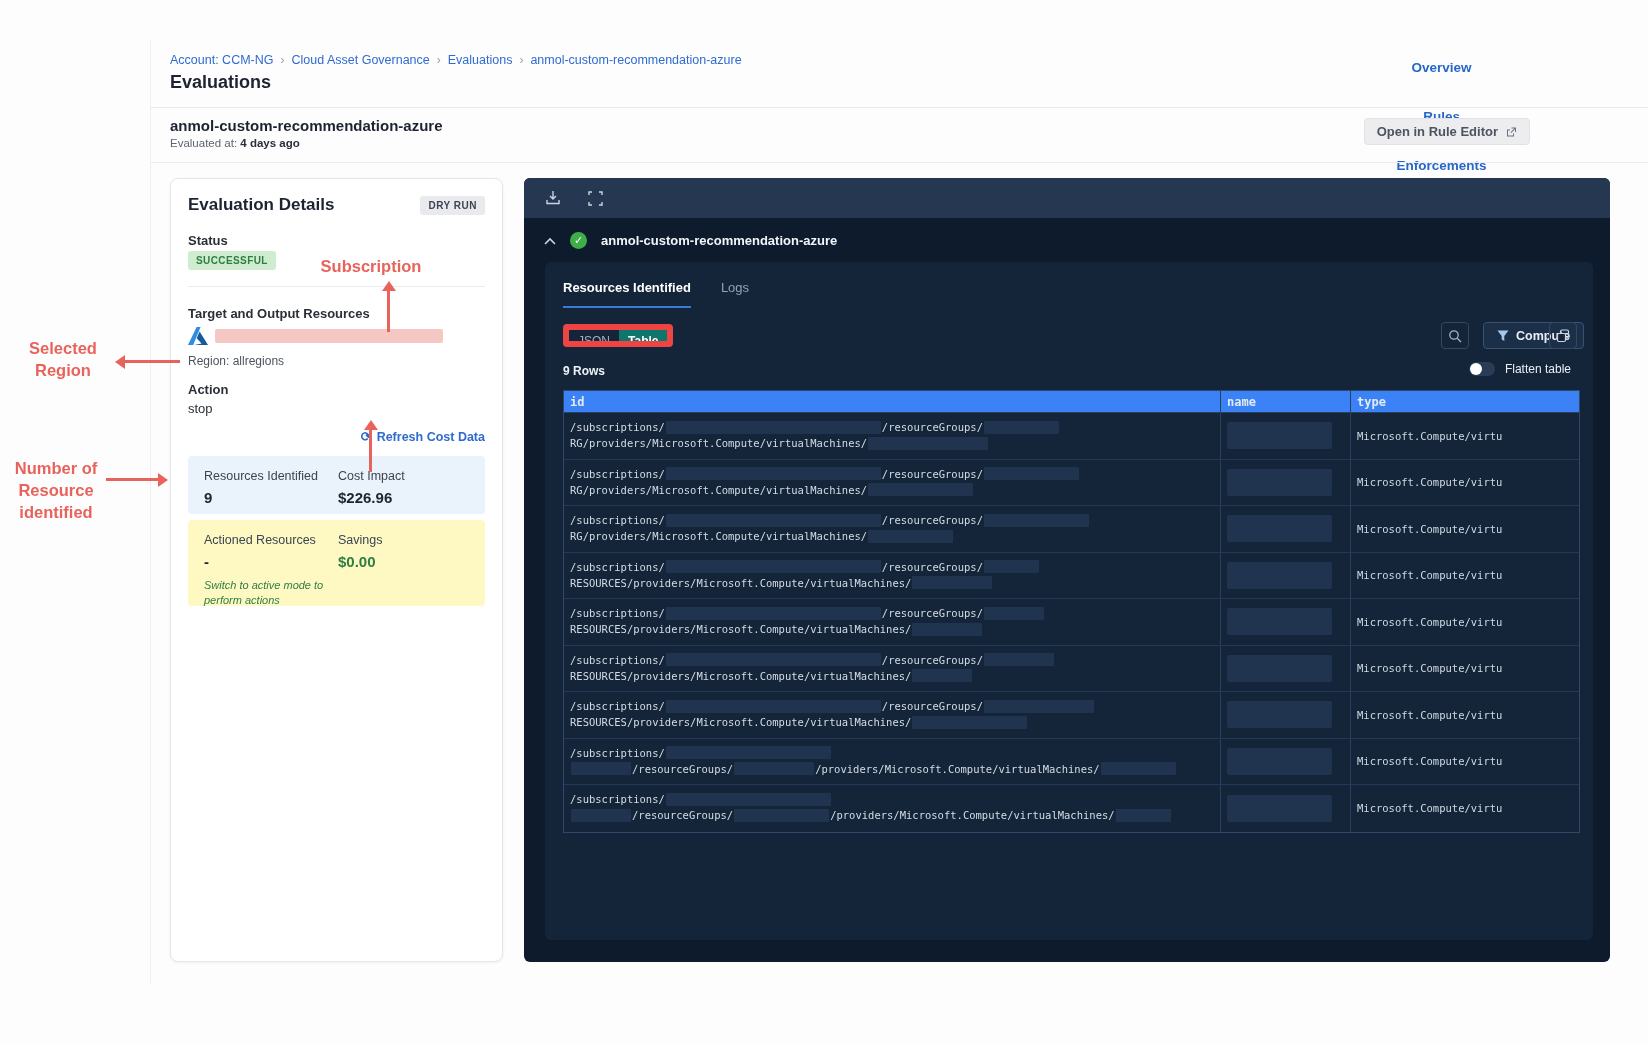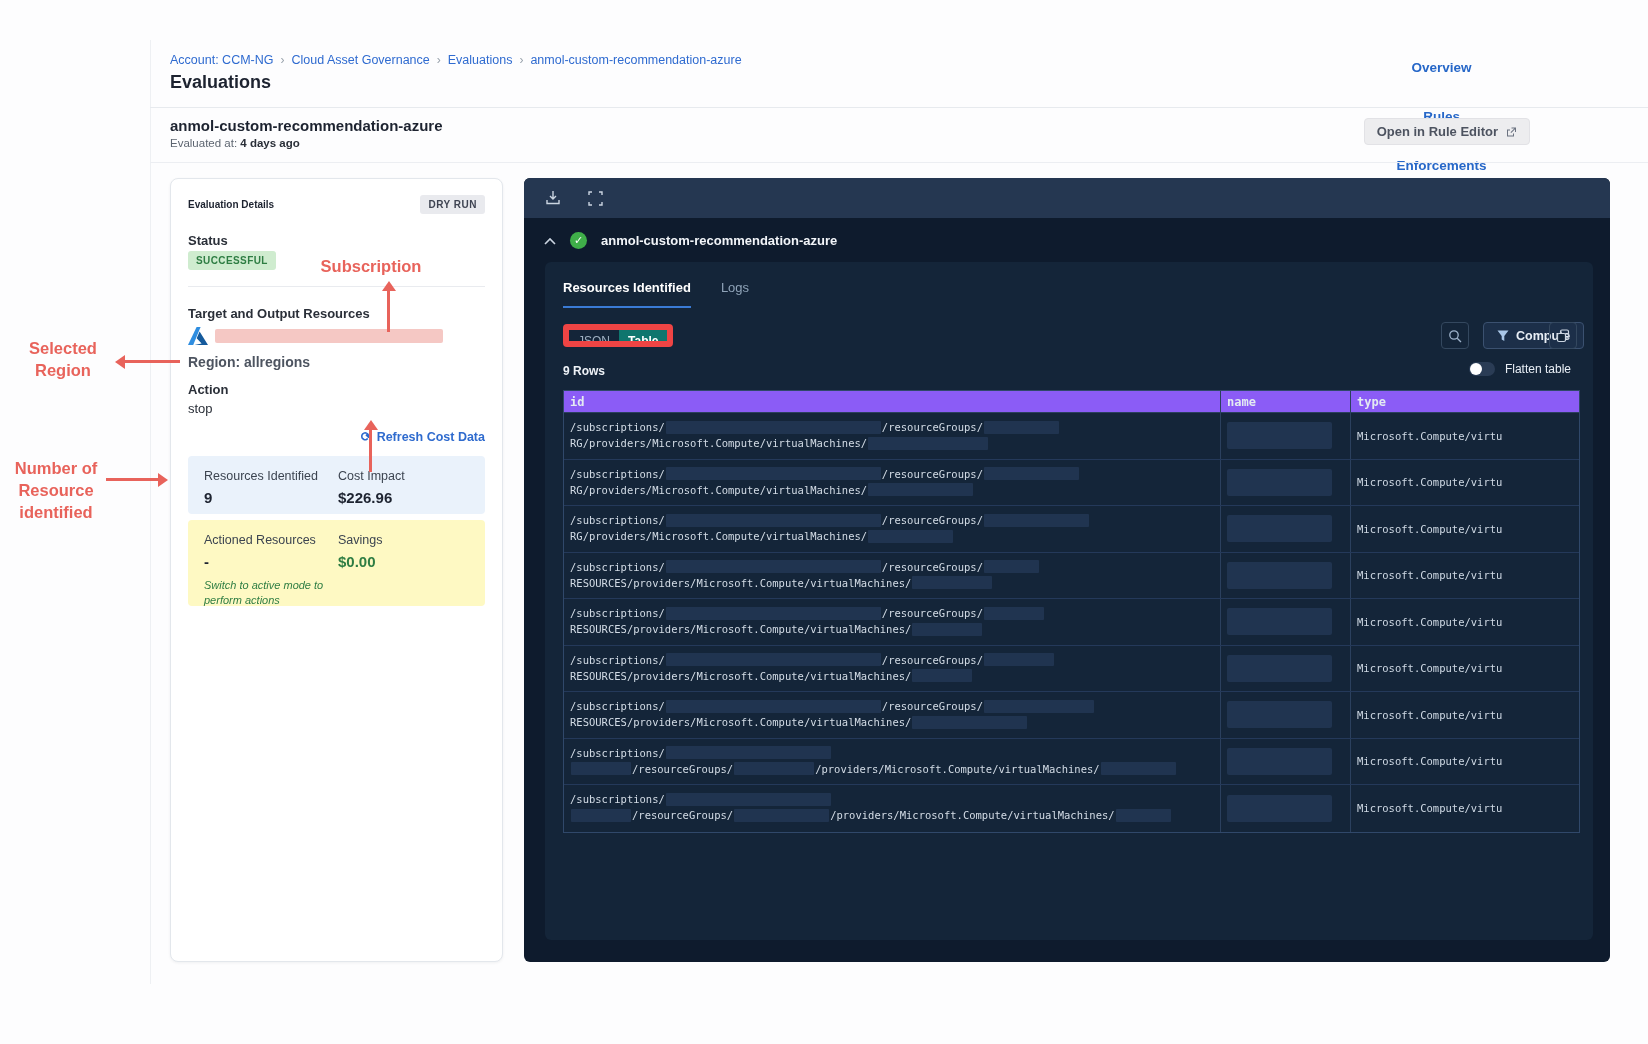--- a/index.html
+++ b/index.html
@@ -20,30 +20,30 @@
   
   .sub-title { position:absolute; left:170px; top:117px; font-size:15px; font-weight:bold; color:#1d2330; }
   .evaluated { position:absolute; left:170px; top:137px; font-size:11.5px; color:#5d6570; }
   .evaluated b { color:#2a2f38; }
   .open-rule-btn { position:absolute; right:118px; top:118px; height:27px; padding:0 12px; background:#ededef; border:1px solid #e2e2e6; border-radius:4px; font-size:13px; font-weight:bold; color:#4d5360; display:flex; align-items:center; gap:7px; cursor:pointer; }
   .sub-divider { position:absolute; left:150px; right:0; top:162px; height:1px; background:#eceef2; }
 
   
   .card { position:absolute; left:170px; top:178px; width:333px; height:784px; background:#fff; border:1px solid #e3e7ec; border-radius:8px; box-shadow:0 1px 3px rgba(20,30,50,.06); }
   .card-head { position:absolute; left:17px; right:17px; top:16px; display:flex; justify-content:space-between; align-items:center; }
-  .card-title { font-size:10px; font-weight:bold; color:#1d2330; }
+  .card-title { font-size:17px; font-weight:bold; color:#1d2330; }
   .dryrun { background:#e9eaee; border-radius:3px; padding:4px 8px; font-size:10px; font-weight:bold; letter-spacing:.5px; color:#3f4452; }
   .lbl { font-size:13px; font-weight:bold; color:#2a2f38; }
   .status-lbl { position:absolute; left:17px; top:54px; }
   .status-badge { position:absolute; left:17px; top:72px; background:#cfeccf; color:#2e7d43; font-size:10px; font-weight:bold; letter-spacing:.4px; padding:4px 8px; border-radius:3px; }
   .card-div1 { position:absolute; left:17px; right:17px; top:107px; height:1px; background:#e9ebef; }
   .target-lbl { position:absolute; left:17px; top:127px; }
   .azure-row { position:absolute; left:17px; top:148px; display:flex; align-items:center; gap:7px; }
   .redact-pink { width:228px; height:14px; background:#f5c8c4; border-radius:2px; }
-  .region { position:absolute; left:17px; top:175px; font-size:14px; color:#4d5460;font-weight:bold; }
+  .region { position:absolute; left:17px; top:175px; font-size:12px; color:#4d5460; }
   .action-lbl { position:absolute; left:17px; top:203px; }
   .action-val { position:absolute; left:17px; top:222px; font-size:13px; color:#2a2f38; }
   .refresh-link { position:absolute; right:17px; top:250px; font-size:12.5px; font-weight:bold; color:#2f6bce; display:flex; gap:5px; align-items:center; cursor:pointer; }
   .stat-box { position:absolute; left:17px; right:17px; border-radius:4px; padding:13px 16px; }
   .stat-blue { top:277px; height:58px; background:#eaf2fb; }
   .stat-green { top:341px; height:86px; background:#fef9c3; }
   .stat-cols { display:flex; }
   .stat-col1 { width:134px; }
   .stat-name { font-size:12.5px; color:#3c4450; }
   .stat-val { font-size:15px; font-weight:bold; color:#1d2330; margin-top:6px; }
@@ -75,21 +75,21 @@
   .icon-btn { position:absolute; top:60px; width:28px; height:27px; border:1px solid #34485f; border-radius:4px; display:flex; align-items:center; justify-content:center; cursor:pointer; }
   .filter-btn { position:absolute; top:60px; left:938px; height:27px; padding:0 13px; border:1px solid #3b5170; border-radius:4px; background:#1c2f49; display:flex; align-items:center; gap:7px; font-size:12.5px; font-weight:bold; color:#e8eef5; cursor:pointer; }
   .rows-count { position:absolute; left:18px; top:102px; font-size:12px; font-weight:bold; color:#eef2f7; }
   .flatten { position:absolute; right:22px; top:100px; display:flex; align-items:center; gap:10px; }
   .toggle { width:26px; height:14px; border-radius:8px; background:#2a3c55; position:relative; cursor:pointer; }
   .toggle .knob { position:absolute; left:1px; top:1px; width:12px; height:12px; border-radius:50%; background:#fff; }
   .flatten-lbl { font-size:12px; color:#e8eef5; }
 
   
   .gtable { position:absolute; left:18px; top:128px; width:1017px; border:1px solid #30486a; font-family:"DejaVu Sans Mono", monospace; }
-  .g-header { display:flex; background:#8b5cf6; height:22px; border-bottom:1px solid #2b405e; }
+  .g-header { display:flex; background:#3b82f6; height:22px; border-bottom:1px solid #2b405e; }
   .g-row { display:flex; height:46.5px; border-bottom:1px solid #24395a; }
   .g-row:last-child { border-bottom:none; }
   .c-id { width:657px; border-right:1px solid #2b405e; padding:5px 6px; overflow:hidden; }
   .c-name { width:130px; border-right:1px solid #2b405e; padding:5px 6px; display:flex; align-items:center; }
   .c-type { width:227px; padding:5px 6px; display:flex; align-items:center; overflow:hidden; }
   .hcell { font-size:12px; font-weight:bold; color:#e3eaf2; display:flex; align-items:center; }
   .idline { display:flex; align-items:center; height:14px; margin-top:2px; white-space:nowrap; }
   .mono-t { font-size:10.5px; color:#d3dce6; }
   .redact { display:inline-block; height:13px; background:#203450; border-radius:1px; margin:0 1px; }
   .redact-name { width:105px; height:27px; background:#203450; border-radius:2px; }

